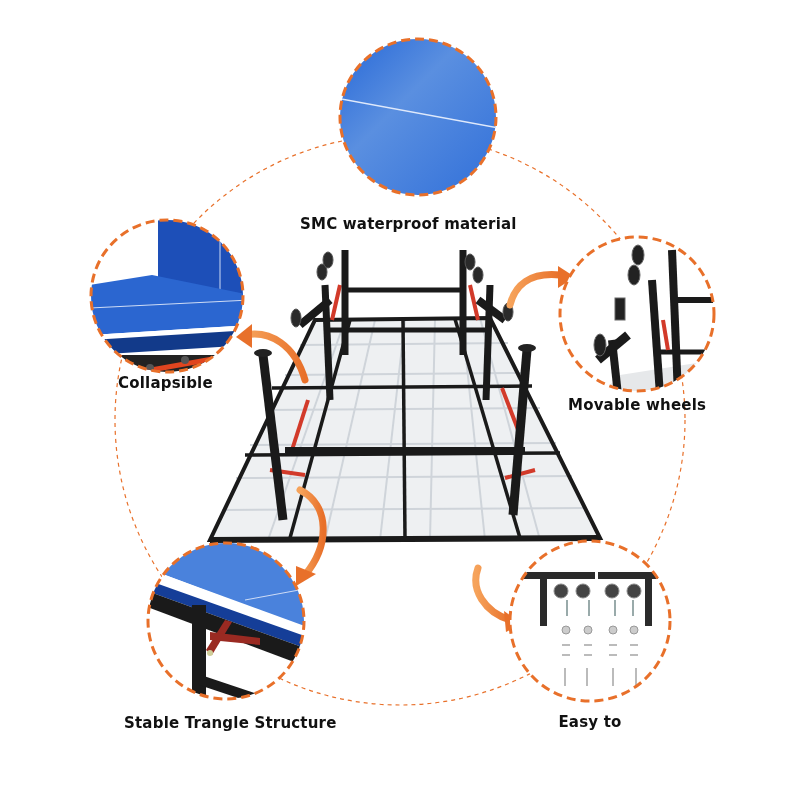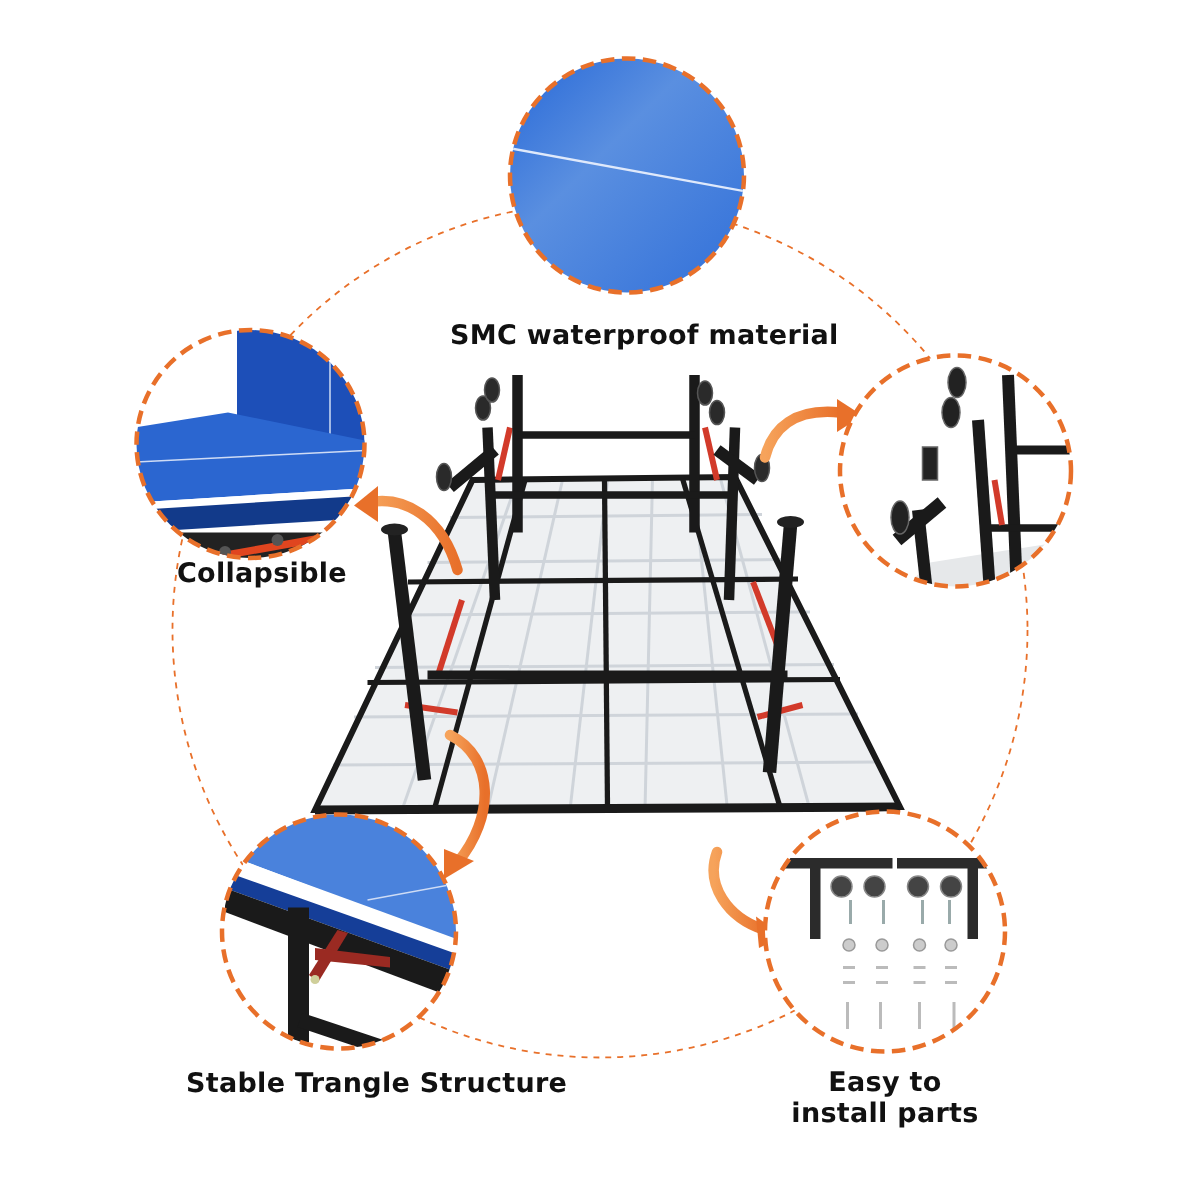--- a/index.html
+++ b/index.html
@@ -1,18 +1,18 @@
 <!DOCTYPE html>
 <html><head>
 <meta charset="utf-8">
 <style>
   html,body{margin:0;padding:0;background:#fff;}
   body{width:800px;height:800px;position:relative;overflow:hidden;font-family:"DejaVu Sans",sans-serif;}
   .stage{position:absolute;left:0;top:0;width:800px;height:800px;}
-  .label{position:absolute;font-weight:bold;color:#111;font-size:18px;letter-spacing:0.2px;white-space:nowrap;text-align:center;line-height:22px;}
+  .label{position:absolute;font-weight:bold;color:#111;font-size:15px;letter-spacing:0.2px;white-space:nowrap;text-align:center;line-height:22px;}
   svg{position:absolute;left:0;top:0;}
 </style>
 </head>
 <body>
 
 <div class="stage">
 <svg width="800" height="800" viewBox="0 0 800 800">
   <defs>
     <clipPath id="c-top">
           <circle cx="418" cy="117" r="78"></circle>
@@ -217,16 +217,16 @@
       <line x1="587" y1="668" x2="587" y2="686"></line>
       <line x1="613" y1="668" x2="613" y2="686"></line>
       <line x1="636" y1="668" x2="636" y2="686"></line>
     </g>
   </g>
   <circle cx="590" cy="621" r="80" fill="none" stroke="#e8702a" stroke-width="3" stroke-dasharray="9 5"></circle>
 </svg>
 
 <div class="label" style="left:300px;top:213px;width:212px;">SMC waterproof material</div>
 <div class="label" style="left:118px;top:372px;">Collapsible</div>
+<div class="label" style="left:568px;top:394px;">Movable wheels</div>
 <div class="label" style="left:520px;top:711px;width:140px;">Easy to</div>
 <div class="label" style="left:124px;top:712px;">Stable Trangle Structure</div>
-<div class="label" style="left:520px;top:732px;width:140px;">install parts</div>
 </div>
 
 </body></html>

